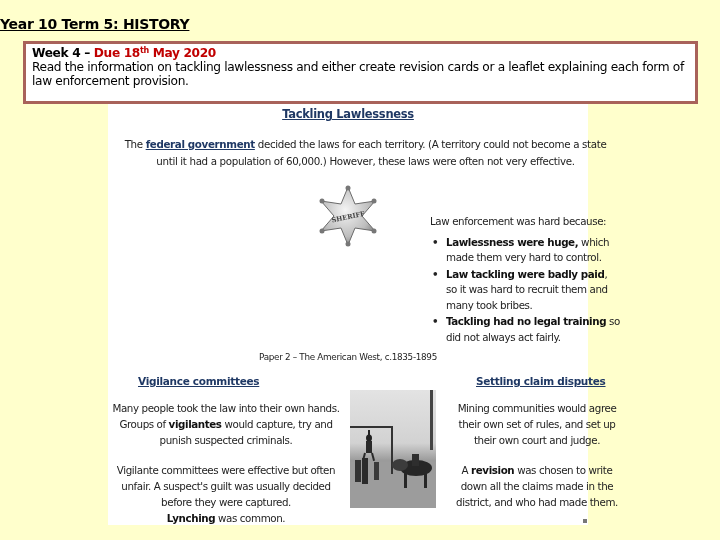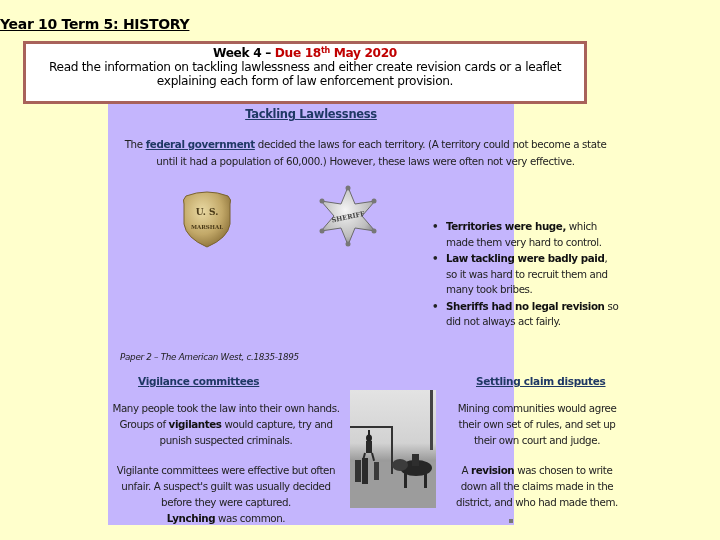--- a/index.html
+++ b/index.html
@@ -11,32 +11,32 @@
       color: #000;
     }
     .page-title {
       position: absolute; left: 0; top: 16px; width: 720px;
       font-size: 14px; font-weight: bold;
       text-decoration: underline;
       font-family: "DejaVu Sans", sans-serif;
       letter-spacing: -0.3px;
     }
     .task-box {
-      position: absolute; left: 23px; top: 41px; width: 564px; height: 63px;
+      position: absolute; left: 23px; top: 41px; width: 675px; height: 63px;
       background: #ffffff; border: 3px solid #a8625a;
       padding: 2px 6px;
       font-family: "DejaVu Sans", sans-serif;
-      font-size: 12.2px; line-height: 14px; letter-spacing: -0.35px; text-align: center;
+      font-size: 12.2px; line-height: 14px; letter-spacing: -0.35px;
     }
     .task-heading { font-weight: bold; }
     .due { color: #c00000; }
     .due sup { font-size: 8px; vertical-align: 4px; line-height: 0; }
     .sheet {
-      position: absolute; left: 108px; top: 104px; width: 406px; height: 421px;
-      background: #c4b5fd;
+      position: absolute; left: 108px; top: 104px; width: 480px; height: 421px;
+      background: #ffffff;
       font-family: "DejaVu Sans", sans-serif;
       color: #222;
     }
     .sheet-title {
       position: absolute; left: 0; top: 3px; width: 100%;
       text-align: center; font-size: 11.5px; font-weight: bold;
       color: #1f3864; text-decoration: underline; letter-spacing: -0.3px;
     }
     .intro {
       position: absolute; left: 10px; top: 32px; width: 495px;
@@ -61,22 +61,22 @@
       position: absolute; left: 322px; top: 110px; width: 190px;
       font-size: 10.3px; line-height: 15.5px; letter-spacing: -0.4px;
     }
     .hard-box ul { list-style: none; margin-top: 5px; }
     .hard-box li { position: relative; padding-left: 16px; margin-bottom: 1px; }
     .hard-box li::before {
       content: "•"; position: absolute; left: 2px; top: 0; font-weight: bold;
     }
     b { font-weight: bold; color: #111; }
     .caption {
-      position: absolute; left: 12px; top: 248px; width: 100%;
-      text-align: left; font-size: 8.8px; font-style: italic; letter-spacing: -0.3px;
+      position: absolute; left: 0; top: 248px; width: 100%;
+      text-align: center; font-size: 8.8px; letter-spacing: -0.3px;
     }
     .vig-heading {
       position: absolute; left: 30px; top: 271px; width: 150px;
       font-size: 10.5px; font-weight: bold; color: #1f3864; text-decoration: underline;
       letter-spacing: -0.3px;
     }
     .claim-heading {
       position: absolute; left: 368px; top: 271px; width: 140px;
       font-size: 10.5px; font-weight: bold; color: #1f3864; text-decoration: underline;
       letter-spacing: -0.3px;
@@ -112,34 +112,20 @@
   <div>Read the information on tackling lawlessness and either create revision cards or a leaflet explaining each form of law enforcement provision.</div>
 </div>
 
 <div class="sheet">
   <div class="sheet-title">Tackling Lawlessness</div>
 
   <div class="intro">
     <span>The </span><span class="fed">federal government</span><span> decided the laws for each territory. (A territory could not become a state until it had a population of 60,000.) However, these laws were often not very effective.</span>
   </div>
 
-  <div class="badge-marshal">
-    <svg width="54" height="58" viewBox="0 0 54 58">
-      <defs>
-        <radialGradient id="gold" cx="40%" cy="35%" r="70%">
-          <stop offset="0%" stop-color="#e9d9a3"></stop>
-          <stop offset="60%" stop-color="#c2a868"></stop>
-          <stop offset="100%" stop-color="#8a7038"></stop>
-        </radialGradient>
-      </defs>
-      <path d="M6 6 Q27 -2 48 6 Q52 10 50 14 L50 34 Q48 48 27 57 Q6 48 4 34 L4 14 Q2 10 6 6 Z" fill="url(#gold)" stroke="#7a6330" stroke-width="1"></path>
-      <text x="27" y="25" text-anchor="middle" font-family="DejaVu Serif, serif" font-size="9" font-weight="bold" fill="#4a3a18">U. S.</text>
-      <text x="27" y="39" text-anchor="middle" font-family="DejaVu Serif, serif" font-size="5.5" font-weight="bold" fill="#4a3a18">MARSHAL</text>
-    </svg>
-  </div>
 
   <div class="badge-sheriff">
     <svg width="60" height="64" viewBox="0 0 60 64">
       <defs>
         <radialGradient id="silver" cx="45%" cy="40%" r="65%">
           <stop offset="0%" stop-color="#f4f4f4"></stop>
           <stop offset="70%" stop-color="#bdbdbd"></stop>
           <stop offset="100%" stop-color="#7e7e7e"></stop>
         </radialGradient>
       </defs>
@@ -150,24 +136,25 @@
       <circle cx="30" cy="60" r="2.5" fill="#777"></circle>
       <circle cx="4" cy="47" r="2.5" fill="#777"></circle>
       <circle cx="4" cy="17" r="2.5" fill="#777"></circle>
       <text x="30" y="35" text-anchor="middle" font-family="DejaVu Serif, serif" font-size="6.5" font-weight="bold" fill="#444" transform="rotate(-12 30 32)">SHERIFF</text>
     </svg>
   </div>
 
 
 
   <div class="hard-box">
+    <div>Law enforcement was hard because:</div>
     <ul>
-      <li><b>Territories were huge,</b><span> which made them very hard to control.</span></li>
+      <li><b>Lawlessness were huge,</b><span> which made them very hard to control.</span></li>
       <li><b>Law tackling were badly paid</b><span>, so it was hard to recruit them and many took bribes.</span></li>
-      <li><b>Sheriffs had no legal revision</b><span> so did not always act fairly.</span></li>
+      <li><b>Tackling had no legal training</b><span> so did not always act fairly.</span></li>
     </ul>
   </div>
 
   <div class="caption">Paper 2 – The American West, c.1835-1895</div>
 
   <div class="vig-heading">Vigilance committees</div>
   <div class="claim-heading">Settling claim disputes</div>
 
   <div class="vig-text">
     <div class="para"><span>Many people took the law into their own hands. Groups of </span><b>vigilantes</b><span> would capture, try and punish suspected criminals.</span></div>

